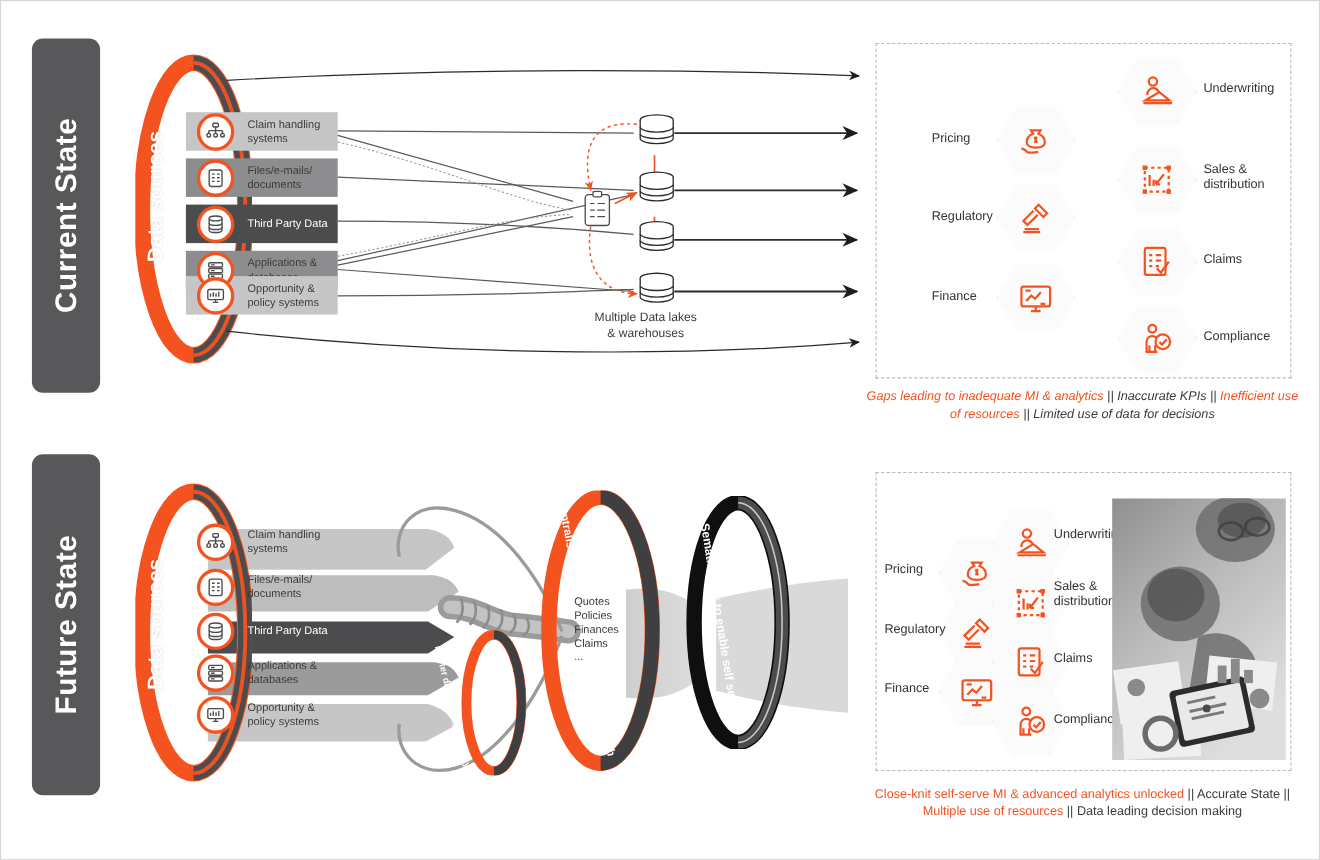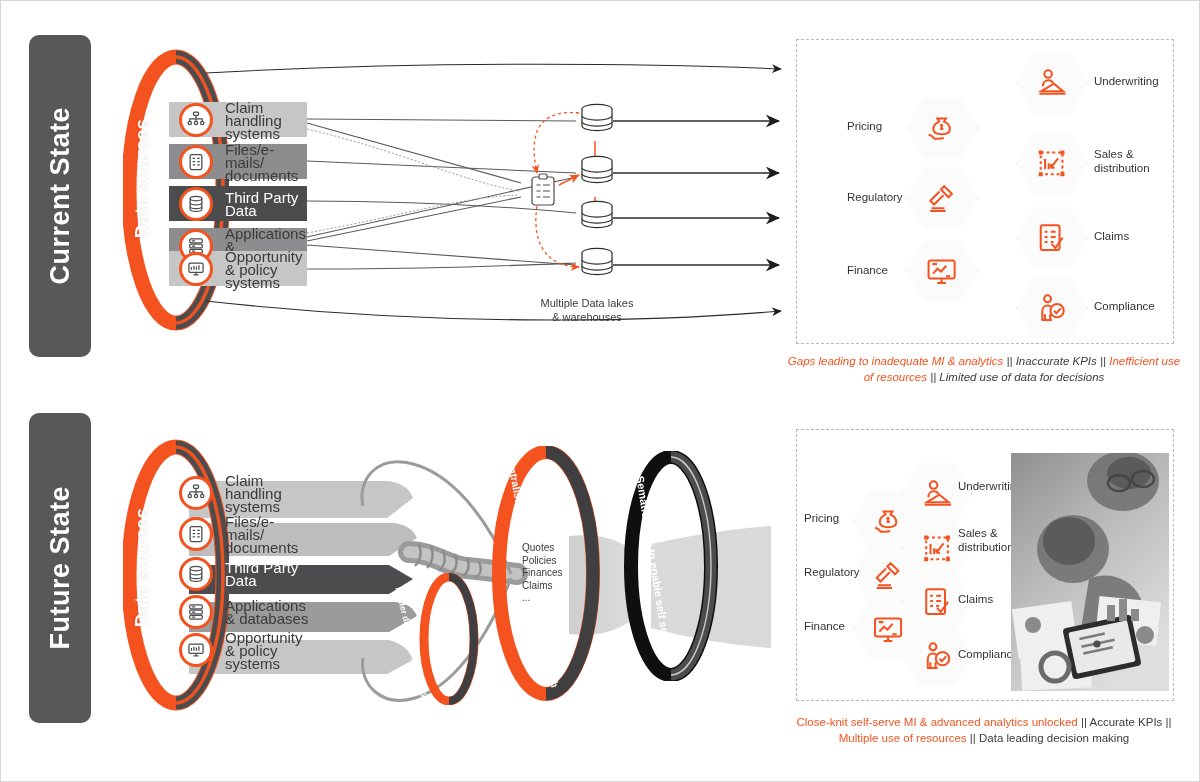--- a/index.html
+++ b/index.html
@@ -24,21 +24,21 @@
   .ring-wrap{position:absolute;}
   .ring-label{
     position:absolute;color:#ffffff;font-weight:bold;white-space:nowrap;
     writing-mode:vertical-rl;transform:rotate(180deg);
     z-index:6;text-shadow:0 0 2px rgba(0,0,0,.18);
   }
 
   
   .src-bar{
     position:absolute;display:flex;align-items:center;
-    font-size:15px;line-height:13px;color:#3b3b3b;text-decoration:underline;
+    font-size:10px;line-height:13px;color:#3b3b3b;text-decoration:underline;
   }
   .src-bar .txt{position:absolute;left:56px;top:50%;transform:translateY(-50%);}
   .src-bar.dark .txt{color:#ffffff;}
   .src-icon{
     position:absolute;left:10px;top:50%;transform:translateY(-50%);
     width:34px;height:34px;border-radius:50%;background:#ffffff;
     border:3px solid #f4531f;box-sizing:border-box;z-index:5;
     display:flex;align-items:center;justify-content:center;
   }
   .src-icon svg{width:20px;height:20px;}
@@ -251,21 +251,21 @@
   <svg class="abs" style="left:528px;top:172px;width:28px;height:34px;">
     <g fill="#ffffff" stroke="#4c4c4e" stroke-width="1.2">
       <rect x="3" y="4" width="22" height="28" rx="3"></rect>
       <rect x="10" y="1" width="8" height="5" rx="1.6"></rect>
     </g>
     <g stroke="#4c4c4e" stroke-width="1.1" fill="none">
       <path d="M7.5 12h4M7.5 18h4M7.5 24h4M14 12h7M14 18h7M14 24h7"></path>
     </g>
   </svg>
 
-  <div class="small-note" style="left:516px;top:295px;width:140px;white-space:pre-line;">Multiple Data lakes
+  <div class="small-note" style="left:516px;top:281px;width:140px;white-space:pre-line;">Multiple Data lakes
 &amp; warehouses</div>
 
   <div class="panel" style="left:795px;top:38px;width:378px;height:305px;"></div>
 
   <div class="hex" style="left:905px;top:95px;width:70px;height:62px;">
     <svg viewBox="0 0 24 24" fill="none" stroke="#f4531f" stroke-width="1.4">
       <path d="M9 5.2h6l-1.3 2.1c2.4 1 4 3 4 5.3 0 2.1-2.1 3.4-5.7 3.4S6.3 14.7 6.3 12.6c0-2.3 1.6-4.3 4-5.3z"></path>
       <path d="M12 9v4.2M10.8 10.1h2.2M11 12.2h2.2"></path>
       <path d="M3 16.5c1.6.3 3 1.4 4 2.6 1.3 0 4.5.3 6.5-.4"></path>
     </svg>
@@ -610,16 +610,16 @@
     <g fill="#8a8a8a">
       <rect x="96" y="152" width="8" height="16"></rect>
       <rect x="108" y="146" width="8" height="22"></rect>
       <rect x="120" y="156" width="8" height="12"></rect>
       <circle cx="134" cy="182" r="9"></circle>
       <circle cx="22" cy="172" r="8"></circle>
     </g>
   </svg>
 
   <div class="caption" style="left:785px;top:713px;width:396px;">
-    <span>Close-knit self-serve MI &amp; advanced analytics unlocked </span><b>|| Accurate KPIs || </b><span>Multiple use of resources </span><b>|| Data leading decision making</b>
+    <span>Close-knit self-serve MI &amp; advanced analytics unlocked </span><b>|| Accurate State || </b><span>Multiple use of resources </span><b>|| Data leading decision making</b>
   </div>
 
 </div>
 
 </body></html>

